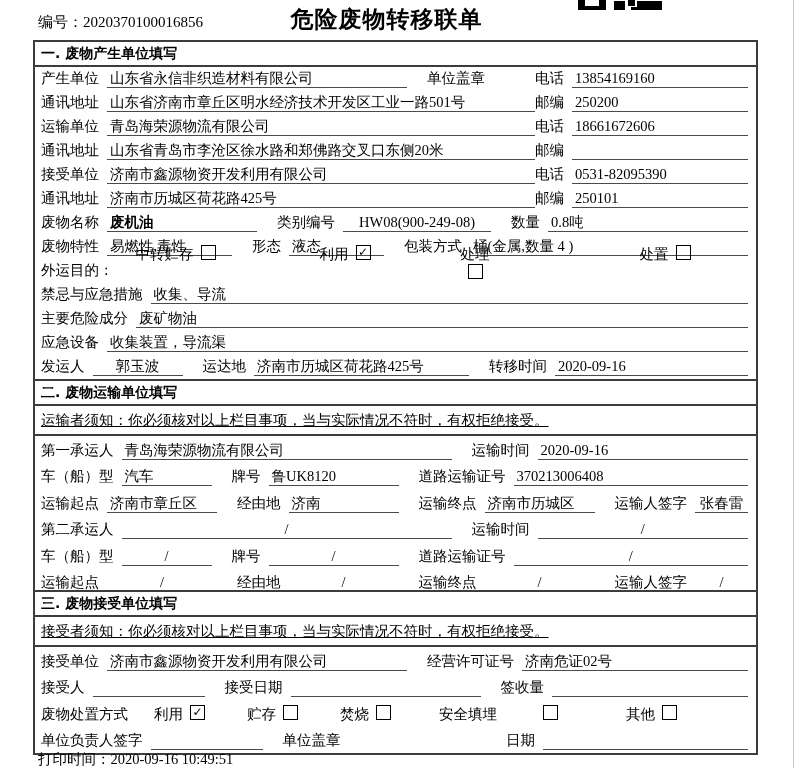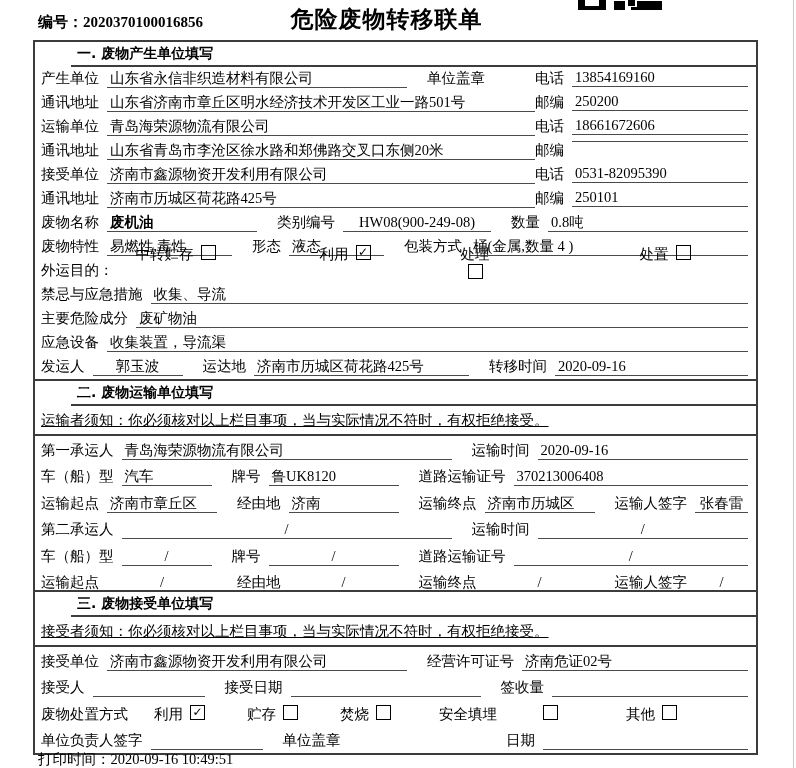--- a/index.html
+++ b/index.html
@@ -1,37 +1,37 @@
 <!DOCTYPE html>
 <html><head>
 <meta charset="utf-8">
 <style>
   html,body{margin:0;padding:0;background:#fff;}
   .page{position:relative;width:796px;height:768px;background:#ffffff;overflow:hidden;
         font-family:"Liberation Serif","DejaVu Serif",serif;font-size:14.5px;color:#000;}
   .edge-line{position:absolute;top:0;right:2px;width:1px;height:100%;background:#c9c9c9;}
-  .doc-no{position:absolute;left:38px;top:13px;white-space:nowrap;font-size:15px;font-weight:bold;}
+  .doc-no{position:absolute;left:38px;top:13px;white-space:nowrap;font-size:15px;}
   .doc-title{position:absolute;left:17px;right:40px;top:4px;text-align:center;
              font-family:"DejaVu Sans","Liberation Sans",sans-serif;font-weight:bold;font-size:23px;letter-spacing:1px;}
   .qr{position:absolute;left:578px;top:0;}
   .sec{position:absolute;left:33px;width:725px;border:2px solid #3c3c3c;background:#fff;box-sizing:border-box;}
   .sec1{top:40px;}
   .sec2{top:379px;}
   .sec3{top:590px;}
   .sec-h{font-family:"DejaVu Sans","Liberation Sans",sans-serif;font-weight:bold;font-size:14px;
-         padding:3px 6px 2px 6px;height:18px;border-bottom:2px solid #3c3c3c;margin-left:36px;}
+         padding:3px 6px 2px 6px;height:18px;border-bottom:2px solid #3c3c3c;}
   .notice{padding:5px 6px 4px 6px;height:19px;border-bottom:2px solid #3c3c3c;white-space:nowrap;text-decoration:underline;}
   .row{display:flex;align-items:flex-end;height:24px;padding:0 8px 3px 6px;box-sizing:border-box;white-space:nowrap;}
   .sec2 .row,.sec3 .row{height:26.5px;}
   .lbl{flex:none;margin-right:8px;}
   .val{border-bottom:1px solid #4a4a4a;padding:0 3px;line-height:17px;min-width:20px;box-sizing:border-box;}
   .grow{flex:1;}
   .sp{flex:1;}
   .ctr{text-align:center;}
-  .rcol{flex:none;width:213px;display:flex;align-items:flex-start;margin-left:auto;}
+  .rcol{flex:none;width:213px;display:flex;align-items:flex-end;margin-left:auto;}
   .w300{flex:none;width:300px;}
   .w155{flex:none;width:150px;font-weight:bold;}
   .w150{flex:none;width:148px;}
   .w120{flex:none;width:125px;}
   .w95{flex:none;width:95px;}
   .w90{flex:none;width:90px;}
   .w110{flex:none;width:112px;}
   .w115{flex:none;width:110px;}
   .w130{flex:none;width:130px;}
   .w190{flex:none;width:190px;}

